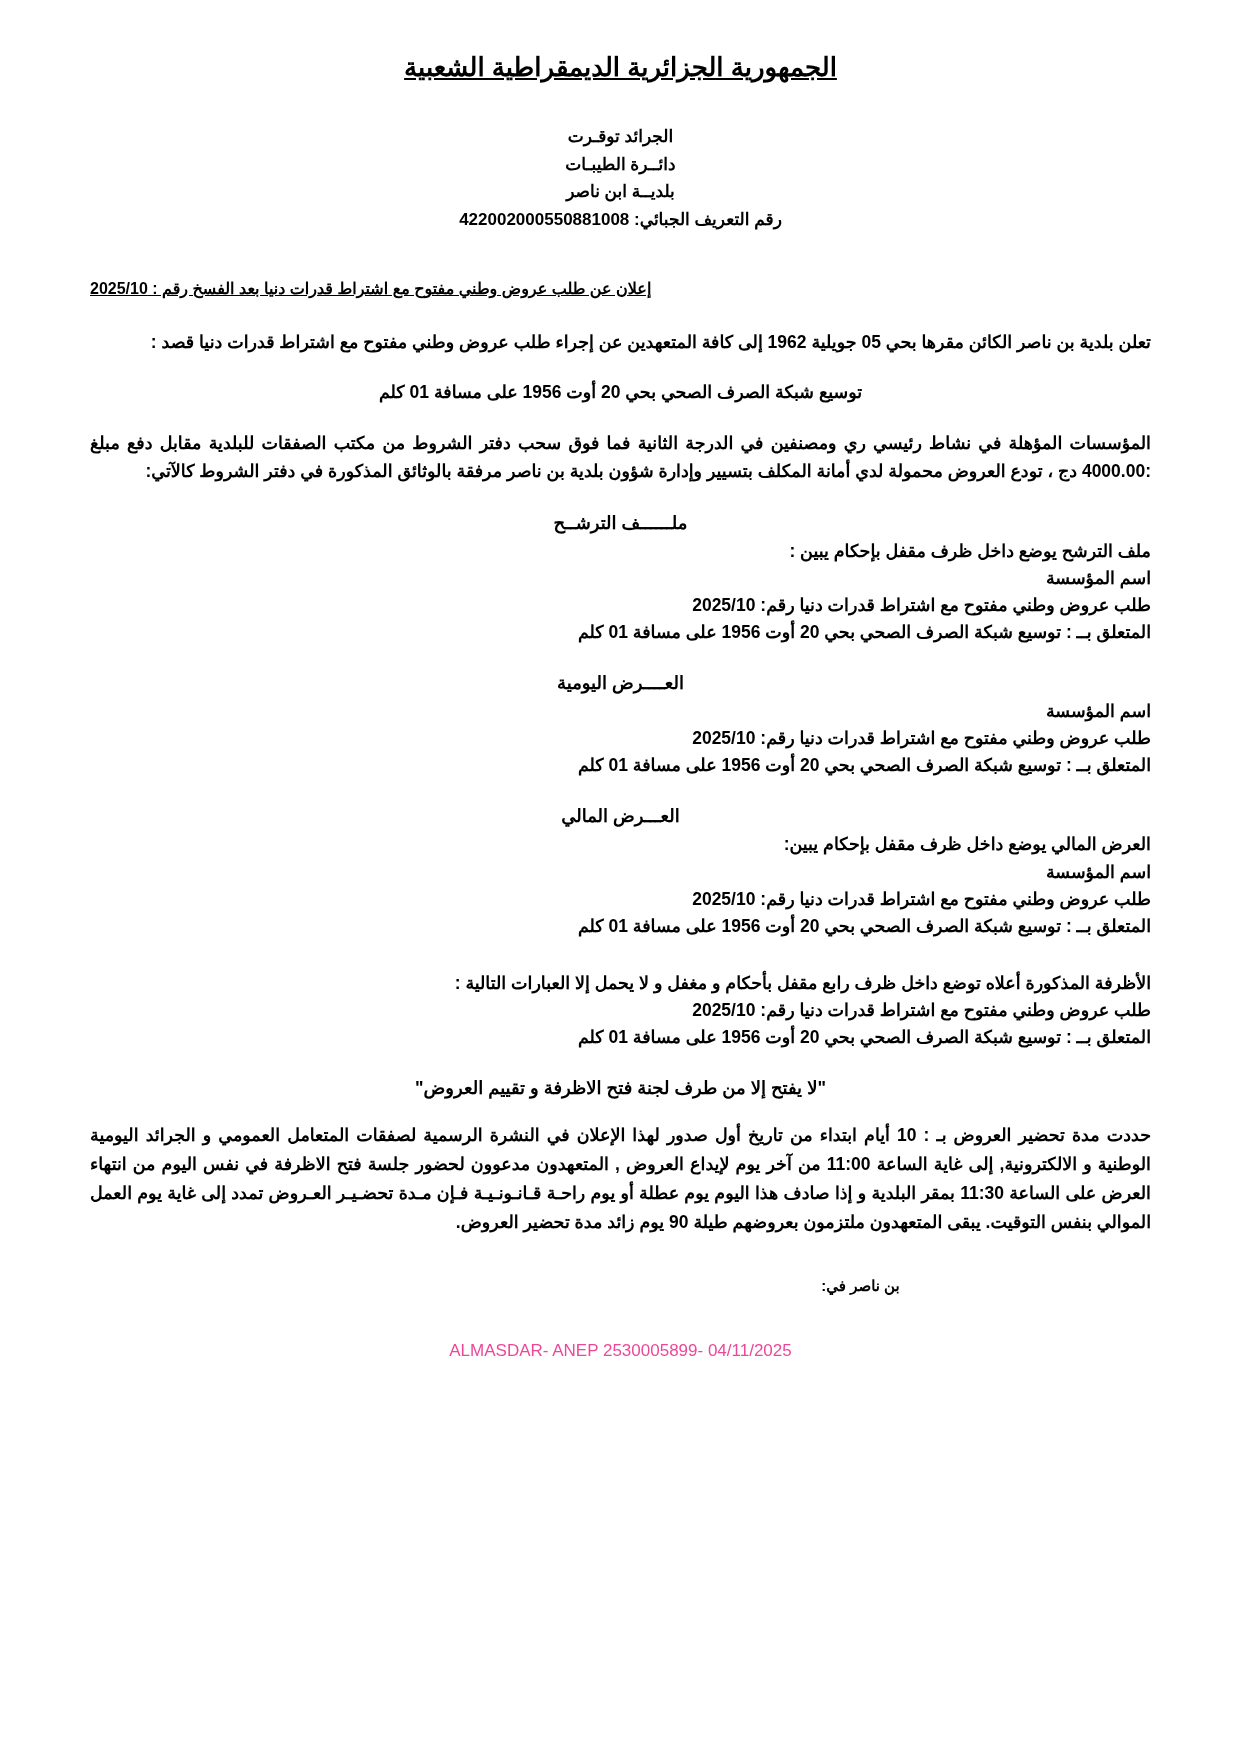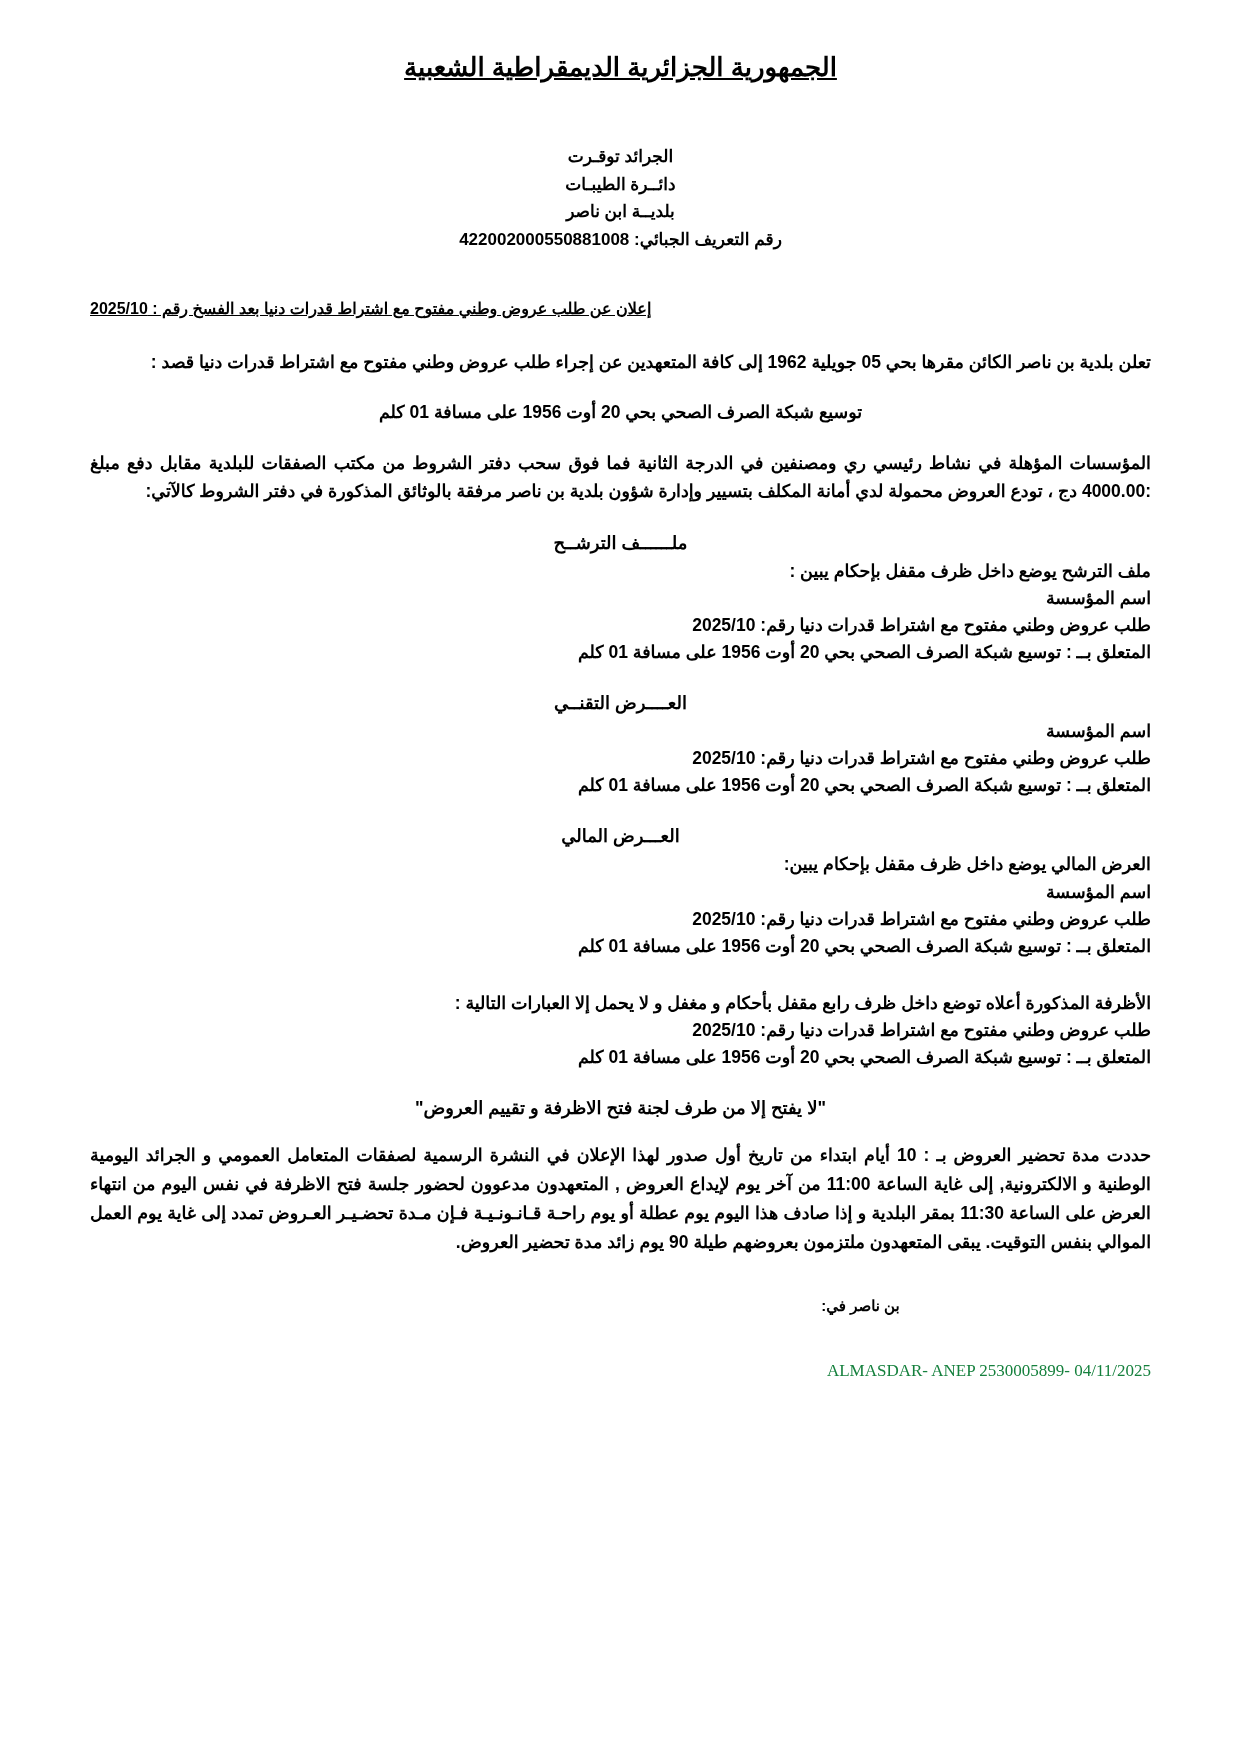--- a/index.html
+++ b/index.html
@@ -21,21 +21,21 @@
     position: relative;
   }
   .justify { text-align: justify; text-justify: inter-word; }
 
   .doc-title {
     font-size: 26px;
     font-weight: bold;
     text-align: center;
     text-decoration: underline;
     margin-top: 8px;
-    margin-bottom: 60px;
+    margin-bottom: 40px;
     letter-spacing: 0px;
   }
 
   .admin-block {
     text-align: center;
     font-size: 17px;
     font-weight: bold;
     line-height: 1.62;
     margin-bottom: 46px;
   }
@@ -101,24 +101,24 @@
     margin-bottom: 46px;
     padding-right: 0;
   }
   .signature-inner {
     display: inline-block;
     margin-right: -480px;
   }
 
   .footer {
     direction: ltr;
-    text-align: right;
+    text-align: center;
     font-size: 17px;
-    color: #15803d;
-    font-family: Liberation Serif, serif;
+    color: #ec4899;
+    font-family: Liberation Sans, sans-serif;
     margin-top: 30px;
     padding-bottom: 12px;
   }
 </style>
 </head>
 <body>
 
 <div class="page">
 
   <div class="doc-title">الجمهورية الجزائرية الديمقراطية الشعبية</div>
@@ -140,21 +140,21 @@
 
   <div class="section-block">
     <div class="section-heading">ملــــــف الترشــح</div>
     <div class="section-line">ملف الترشح يوضع داخل ظرف مقفل بإحكام يبين :</div>
     <div class="section-line">اسم المؤسسة</div>
     <div class="section-line">طلب عروض وطني مفتوح مع اشتراط قدرات دنيا رقم: 2025/10</div>
     <div class="section-line">المتعلق بــ :  توسيع شبكة الصرف الصحي بحي 20 أوت 1956 على مسافة 01 كلم</div>
   </div>
 
   <div class="section-block">
-    <div class="section-heading">العــــرض التقنــي</div>
+    <div class="section-heading">العــــرض اليومية</div>
     <div class="section-line">اسم المؤسسة</div>
     <div class="section-line">طلب عروض وطني مفتوح مع اشتراط قدرات دنيا رقم: 2025/10</div>
     <div class="section-line">المتعلق بــ : توسيع شبكة الصرف الصحي بحي 20 أوت 1956 على مسافة 01 كلم</div>
   </div>
 
   <div class="section-block">
     <div class="section-heading">العـــرض المالي</div>
     <div class="section-line">العرض المالي يوضع داخل ظرف مقفل بإحكام يبين:</div>
     <div class="section-line">اسم المؤسسة</div>
     <div class="section-line">طلب عروض وطني مفتوح مع اشتراط قدرات دنيا رقم: 2025/10</div>

